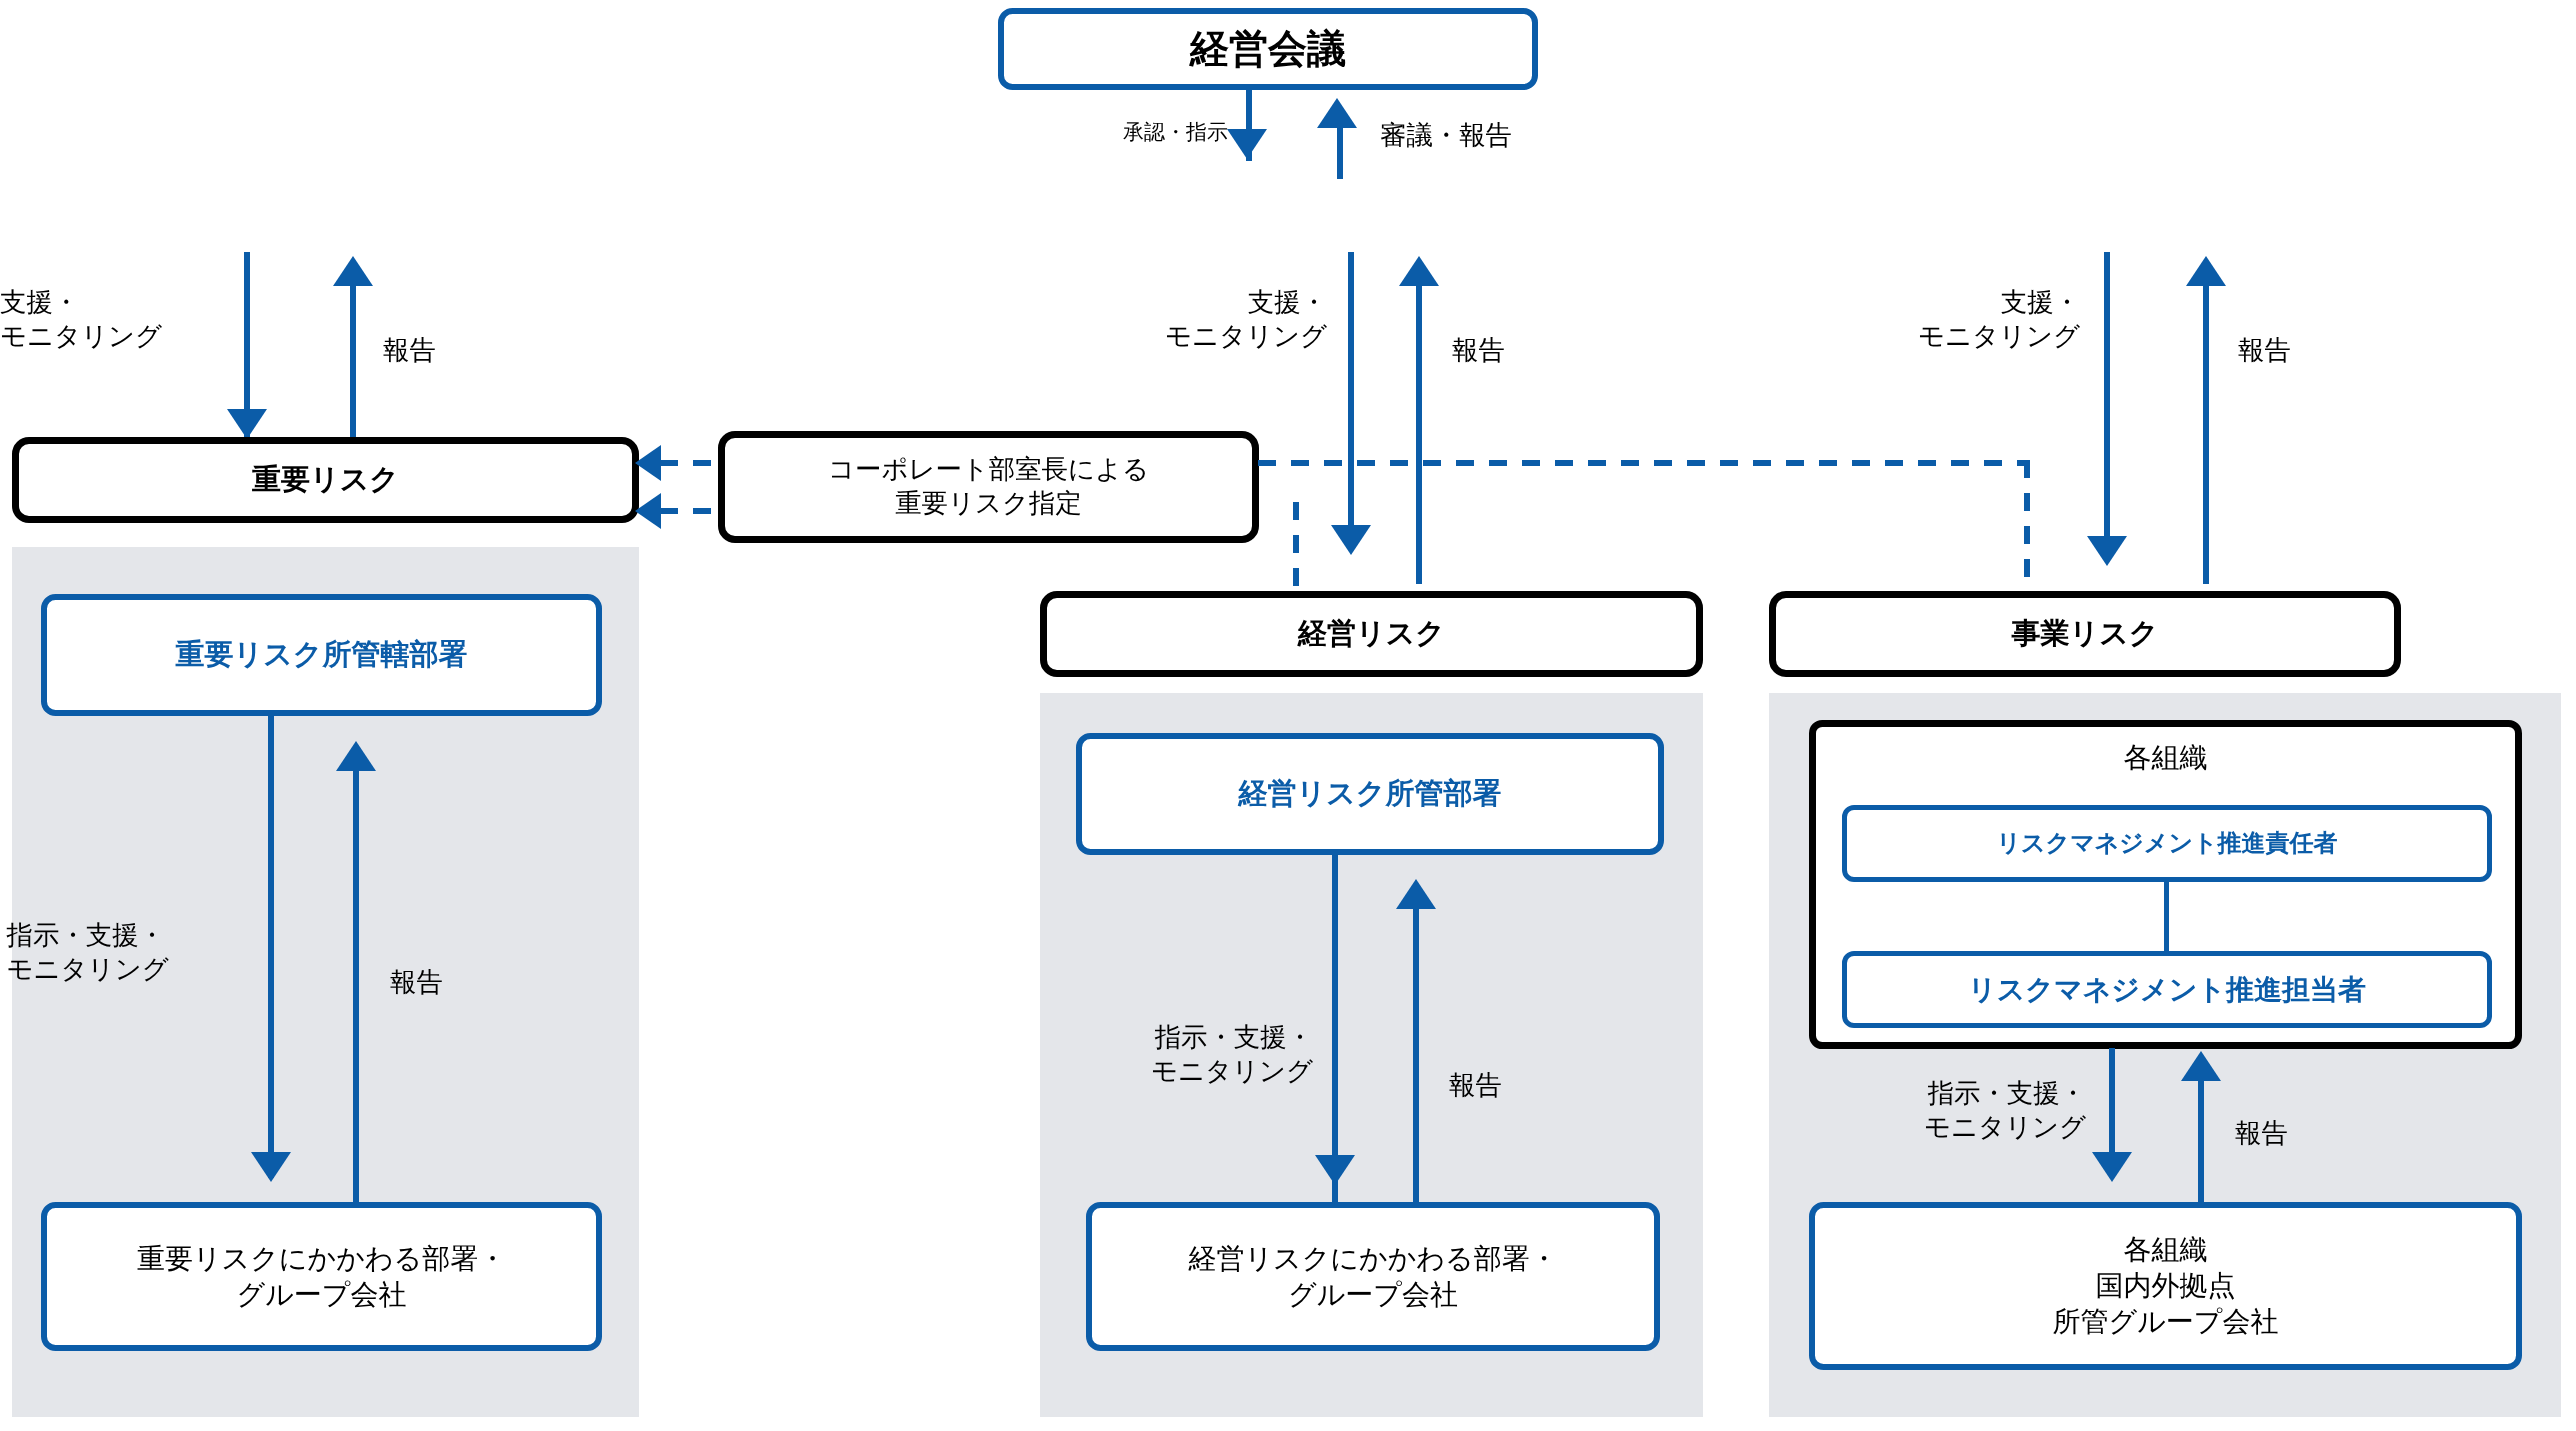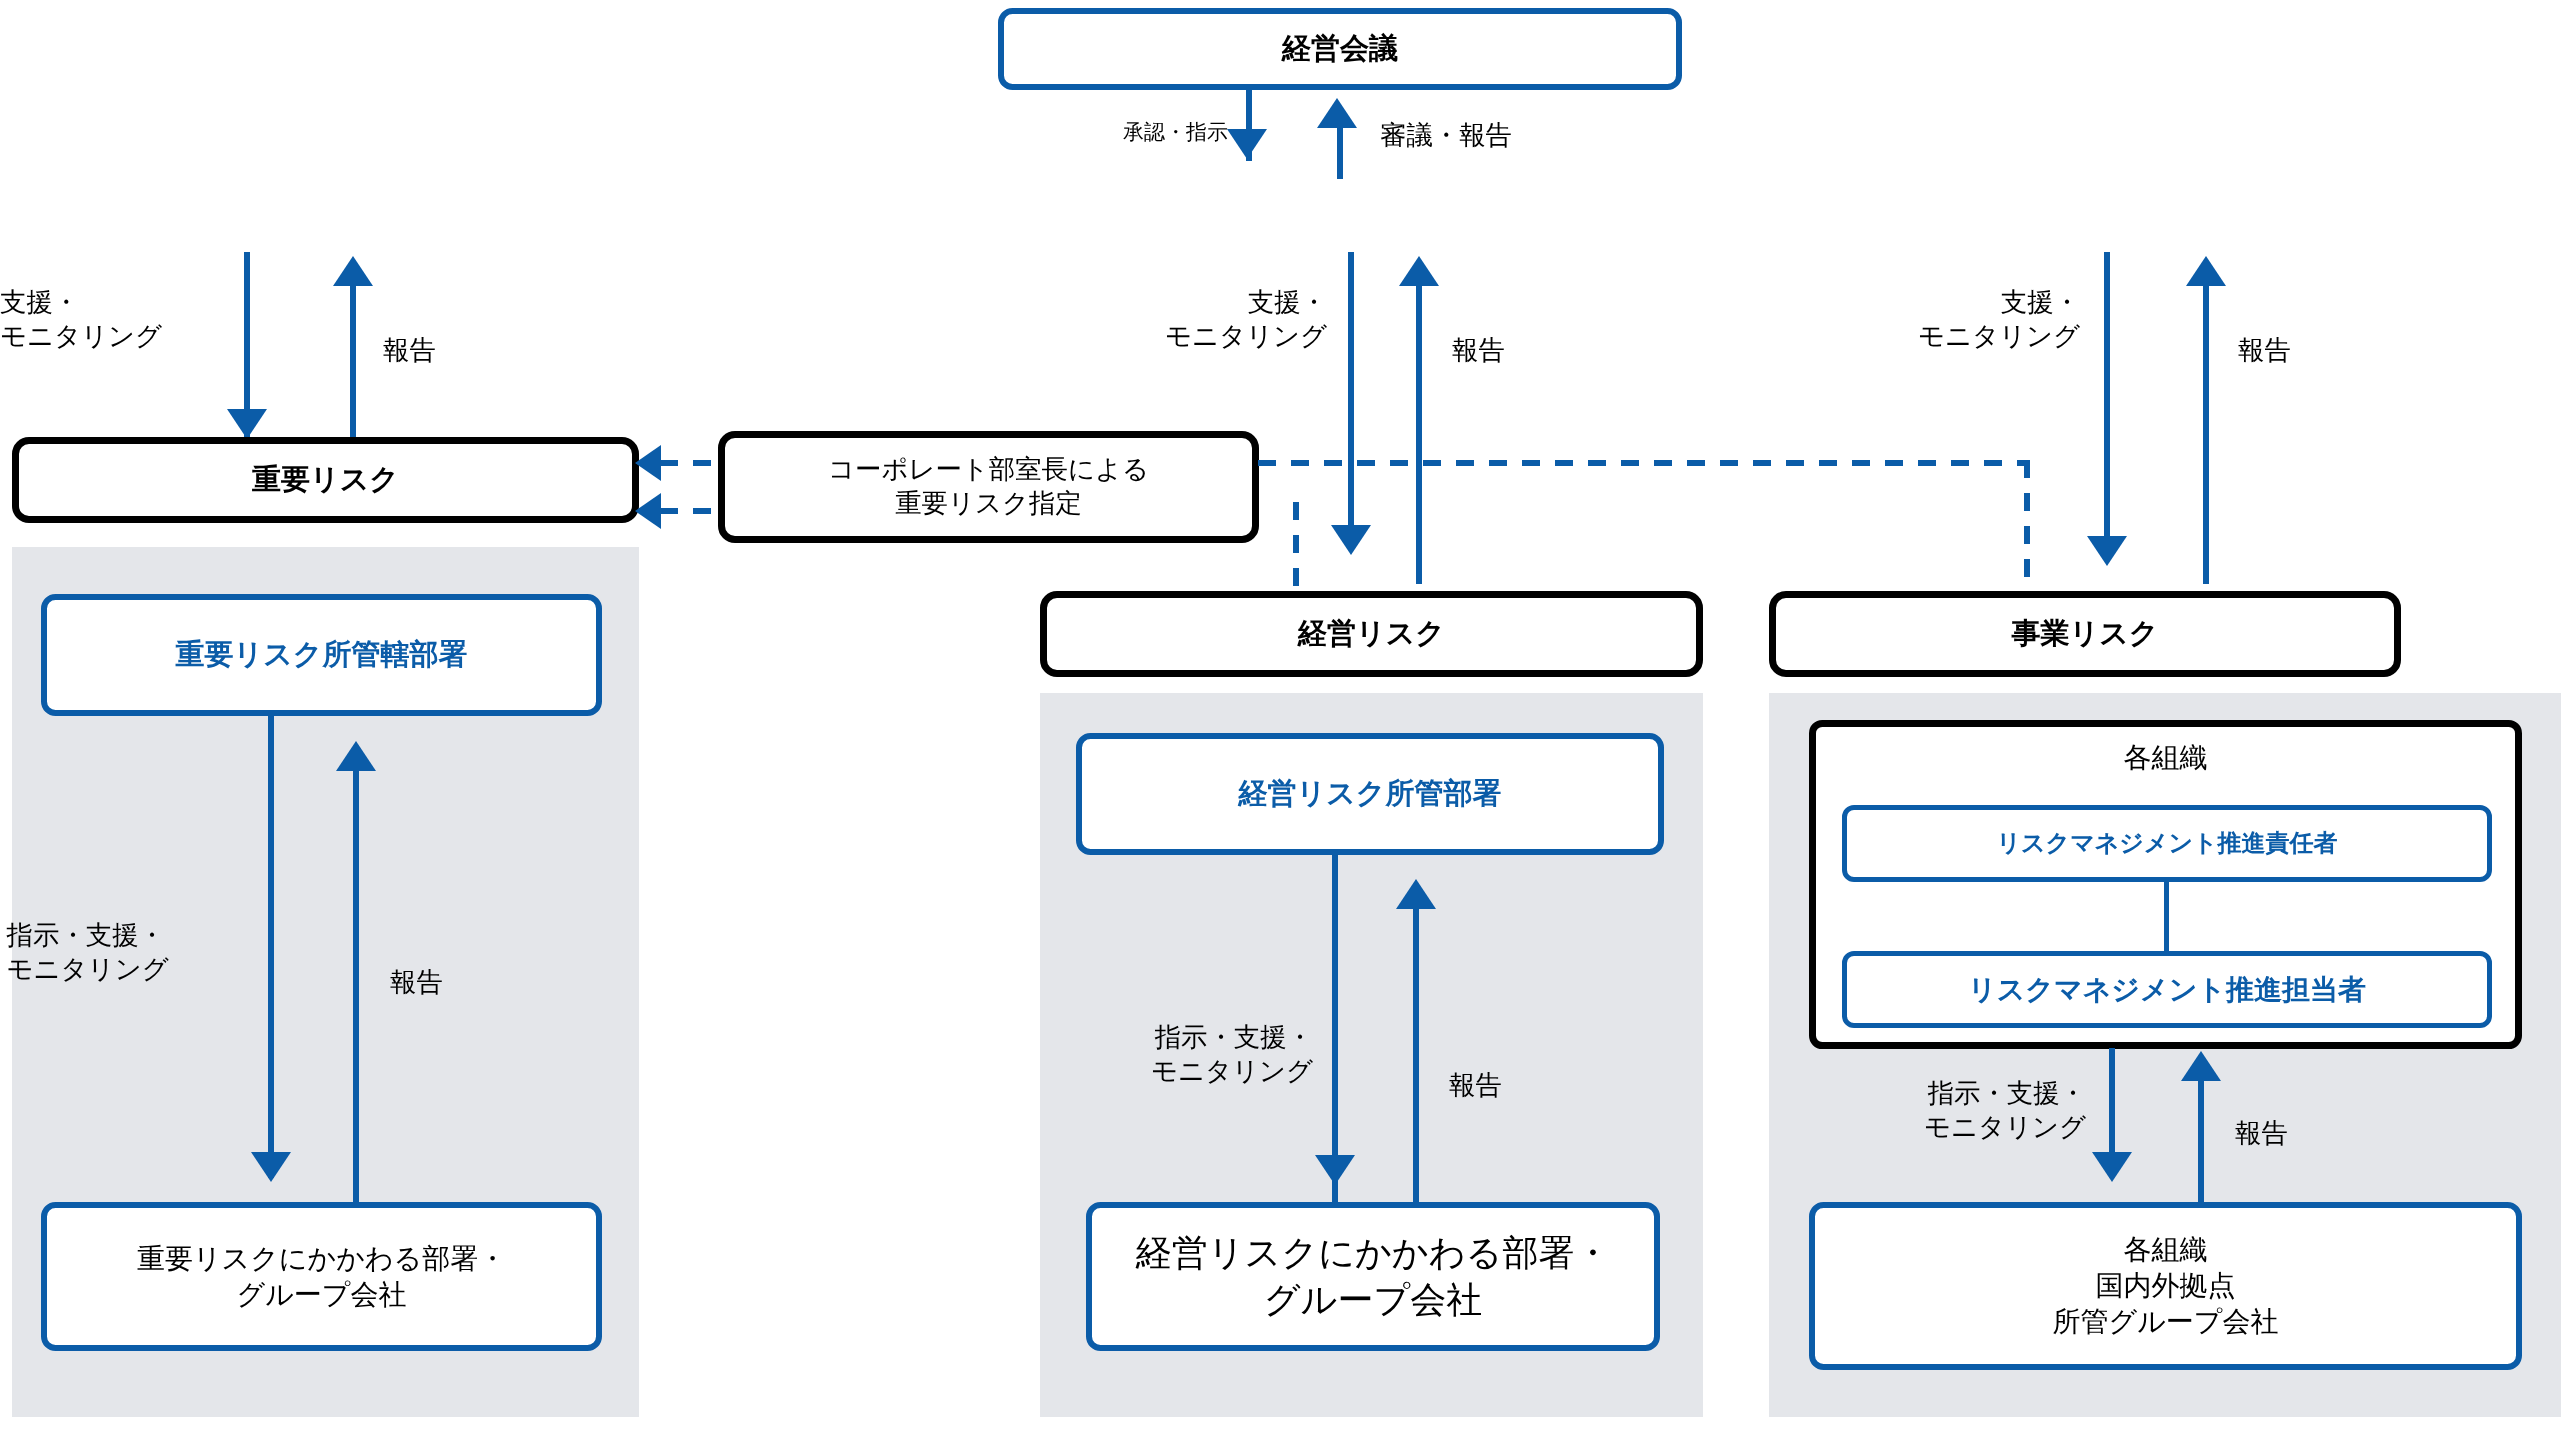--- a/index.html
+++ b/index.html
@@ -79,21 +79,21 @@
 </style>
 </head>
 <body>
 
 <div id="stage">
 
   <div class="panel" style="left:12px;top:547px;width:627px;height:870px;"></div>
   <div class="panel" style="left:1040px;top:693px;width:663px;height:724px;"></div>
   <div class="panel" style="left:1769px;top:693px;width:792px;height:724px;"></div>
 
-  <div class="node blue bold" style="left:998px;top:8px;width:684px;height:82px;font-size:29px;">経営会議</div>
+  <div class="node blue bold" style="left:998px;top:8px;width:540px;height:82px;font-size:39px;">経営会議</div>
 
   <div class="vline" style="left:1246px;top:90px;height:71px;"></div>
   <div class="arrow-down" style="left:1227px;top:129px;"></div>
 
   <div class="vline" style="left:1337px;top:125px;height:54px;"></div>
   <div class="arrow-up" style="left:1317px;top:98px;"></div>
 
   <div class="elabel r" style="left:951px;top:118px;width:277px;font-size:21px;">承認・指示</div>
   <div class="elabel l" style="left:1380px;top:118px;width:277px;font-size:26.4px;">審議・報告</div>
 
@@ -167,21 +167,21 @@
   <div class="vline" style="left:1332px;top:855px;height:350px;"></div>
   <div class="arrow-down" style="left:1315px;top:1155px;"></div>
 
   <div class="vline" style="left:1413px;top:908px;height:304px;"></div>
   <div class="arrow-up" style="left:1396px;top:879px;"></div>
 
   <div class="elabel r" style="left: 1056px; top: 1020px; width: 257px; font-size: 26.4px; white-space: pre-line;">指示・支援・
 モニタリング</div>
   <div class="elabel l" style="left:1449px;top:1068px;width:172px;font-size:26.4px;">報告</div>
 
-  <div class="node blue" style="left: 1086px; top: 1202px; width: 574px; height: 149px; font-size: 36px; white-space: pre-line;">経営リスクにかかわる部署・
+  <div class="node blue" style="left: 1086px; top: 1202px; width: 574px; height: 149px; font-size: 28px; white-space: pre-line;">経営リスクにかかわる部署・
 グループ会社</div>
 
   <div class="node black" style="left:1809px;top:720px;width:713px;height:329px;display:block;border-radius:13.2px;">
   </div>
   <div style="position:absolute;left:1809px;top:739px;width:713px;text-align:center;font-size:28px;color:#000;">各組織</div>
 
   <div class="node blue-thin bluetext" style="left:1842px;top:805px;width:650px;height:77px;font-size:24px;">リスクマネジメント推進責任者</div>
 
   <div class="vline" style="left:2164px;top:882px;height:73px;width:4.6px;"></div>
 

